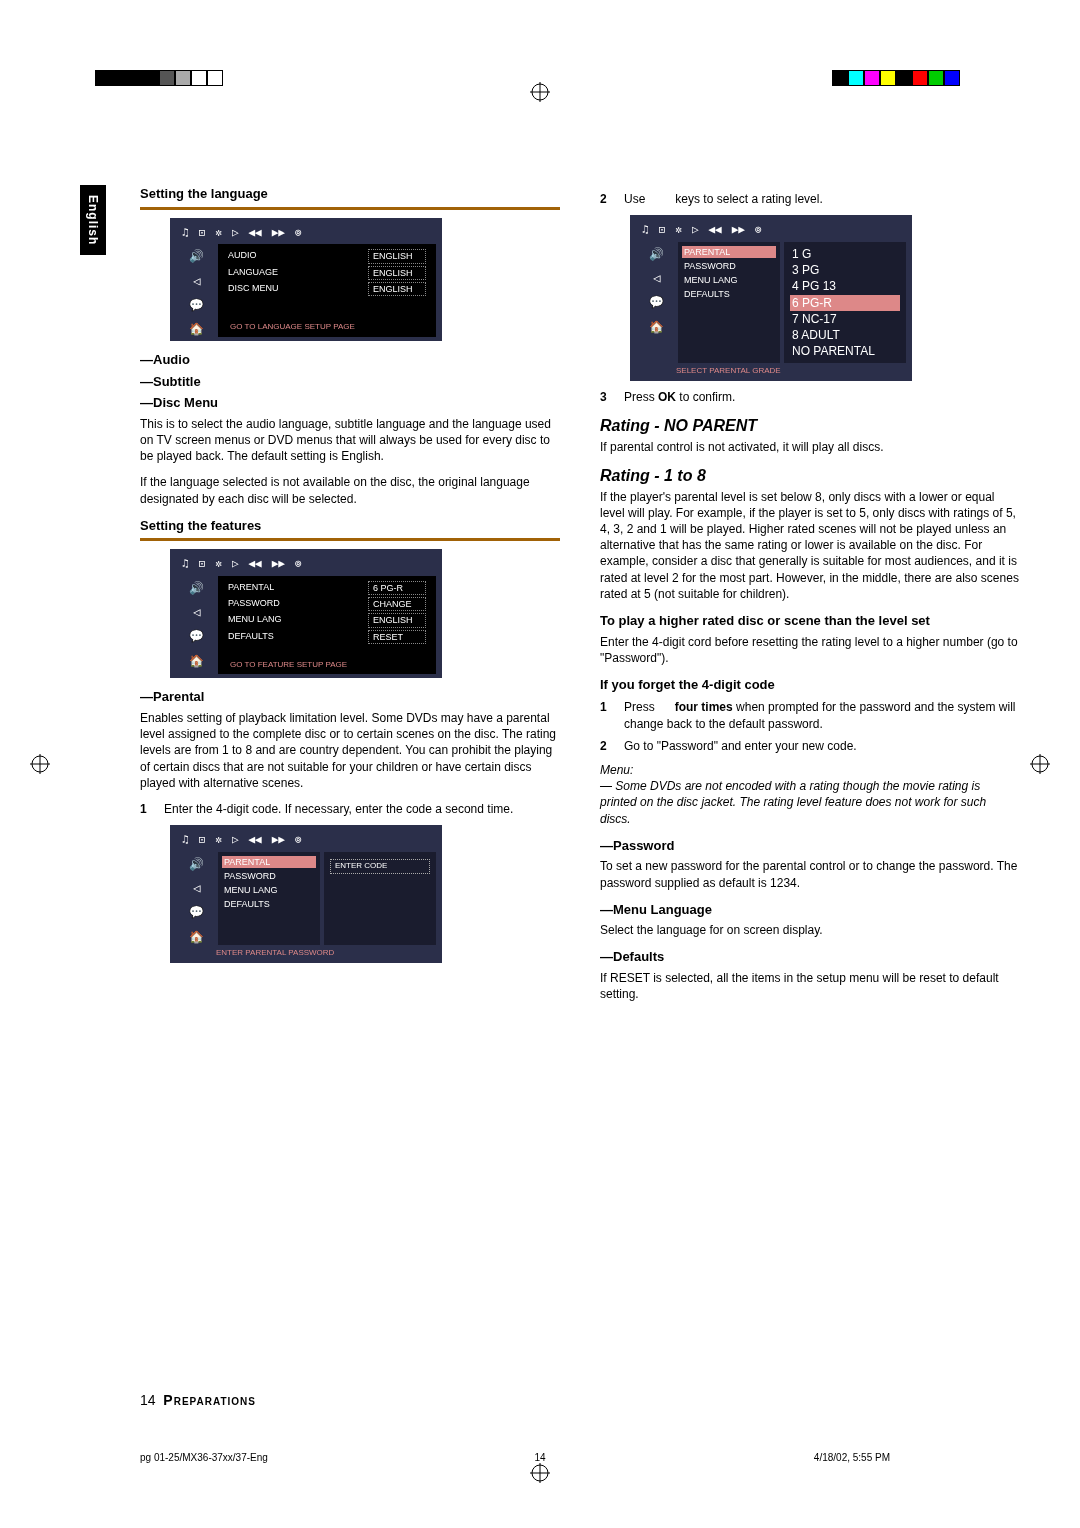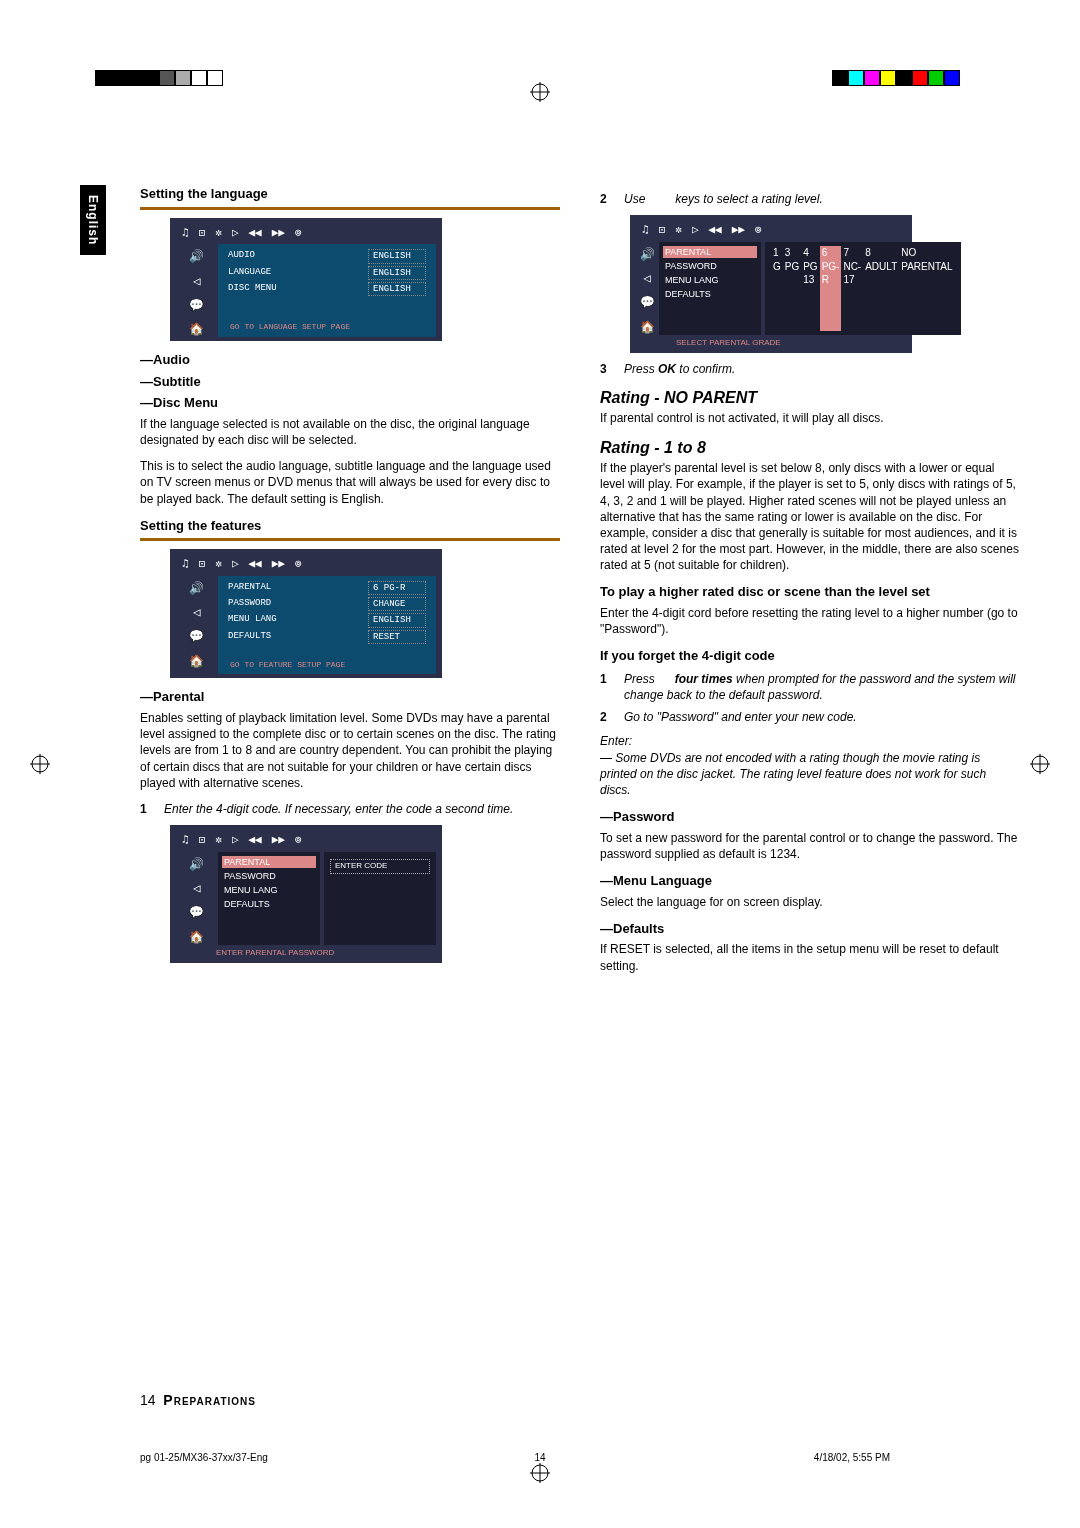--- a/index.html
+++ b/index.html
@@ -34,39 +34,39 @@
 .hi { font-weight: bold; font-style: italic; font-size: 16px; margin: 10px 0 2px 0; }
 .ni { font-style: italic; font-size: 12px; margin: 8px 0; line-height: 1.35; }
 p { margin: 0 0 10px 0; }
 
 .osd { background: #2b2f4a; padding: 6px 6px 4px 6px; margin: 8px 0 8px 30px; width: 260px; font-size: 9px; color: #fff; }
 .osd-top { display: flex; gap: 10px; padding: 2px 6px 4px 6px; }
 .osd-top span { color: #fff; font-size: 11px; font-family: monospace; }
 .osd-row { display: flex; }
 .osd-left { width: 34px; padding: 4px 4px 0 4px; display: flex; flex-direction: column; gap: 8px; align-items: center; }
 .osd-left span { font-family: monospace; font-size: 12px; color: #fff; }
-.osd-mid { background: #0c4a6e; padding: 4px 6px; flex: 1; font-family: Liberation Mono, monospace; }
+.osd-mid { background: #000000; padding: 4px 6px; flex: 1; }
 .osd-item { display: flex; justify-content: space-between; padding: 1px 4px; }
 .osd-item .lab { color: #fff; font-size: 9px; }
 .osd-item .val { color: #fff; font-size: 9px; border: 1px dotted #888; padding: 0 4px; min-width: 48px; text-align: left; }
 .osd-foot { font-size: 8px; color: #d88; padding: 3px 6px 0 6px; }
 
 .osd2 { background: #2b2f4a; padding: 6px 6px 4px 6px; margin: 8px 0 8px 30px; width: 270px; font-size: 9px; color: #fff; }
-.ratings { display: flex; font-size: 10px; }
+.ratings { display: flex; flex-direction: column; font-size: 12px; }
 .ratings span { padding: 0 2px; }
 .ratings span.sel { background: #d88; }
 .osd-split { display: flex; gap: 4px; }
 .osd-col1 { background: #1a1c2e; padding: 4px 6px; width: 90px; display: flex; flex-direction: column; gap: 2px; }
 .osd-col1 span { font-size: 9px; }
 .osd-col1 span.sel { background: #d88; padding: 0 2px; margin: 0 -2px; }
 .osd-col2 { background: #1a1c2e; padding: 4px 6px; flex: 1; }
 
 .step { display: flex; gap: 10px; margin: 6px 0; }
 .step .n { font-weight: bold; width: 14px; }
-.step .t { flex: 1; font-style: italic; }
+.step .t { flex: 1; }
 
 .footer { position: absolute; bottom: 120px; left: 140px; font-size: 14px; }
 .footer .pn { font-weight: normal; }
 .footer .sec { font-weight: bold; letter-spacing: 1px; font-variant: small-caps; }
 
 .printline { position: absolute; bottom: 65px; left: 140px; right: 140px; font-size: 10px; color: #000; }
 .printline .mid { position: absolute; left: 50%; transform: translateX(-50%); }
 .printline .right { position: absolute; right: 50px; }
 </style>
 </head>
@@ -156,22 +156,22 @@
               </div>
             <div style="height:22px"></div>
             <div class="osd-foot">GO TO LANGUAGE SETUP PAGE</div>
           </div>
         </div>
       </div>
 
       <div class="h2">—Audio</div>
       <div class="h2" style="margin-top:0">—Subtitle</div>
       <div class="h2" style="margin-top:0">—Disc Menu</div>
+      <p>This is to select the audio language, subtitle language and the language used on TV screen menus or DVD menus that will always be used for every disc to be played back. The default setting is English.</p>
       <p>If the language selected is not available on the disc, the original language designated by each disc will be selected.</p>
-      <p>This is to select the audio language, subtitle language and the language used on TV screen menus or DVD menus that will always be used for every disc to be played back. The default setting is English.</p>
 
       <div class="h1">Setting the features</div>
 
       <div class="osd">
         <div class="osd-top">
             <span>♫</span>
             <span>⊡</span>
             <span>✲</span>
             <span>▷</span>
             <span>◀◀</span>
@@ -311,21 +311,21 @@
       <div class="step">
         <div class="n">1</div>
         <div class="t"><span>Press </span>&nbsp;&nbsp;&nbsp;&nbsp;&nbsp;<b>four times</b><span> when prompted for the password and the system will change back to the default password.</span></div>
       </div>
       <div class="step">
         <div class="n">2</div>
         <div class="t">Go to "Password" and enter your new code.</div>
       </div>
 
       <div class="ni">
-        <span>Enter:</span><br>
+        <span>Menu:</span><br>
         <span>— Some DVDs are not encoded with a rating though the movie rating is printed on the disc jacket. The rating level feature does not work for such discs.</span>
       </div>
 
       <div class="h2">—Password</div>
       <p>To set a new password for the parental control or to change the password. The password supplied as default is 1234.</p>
 
       <div class="h2">—Menu Language</div>
       <p>Select the language for on screen display.</p>
 
       <div class="h2">—Defaults</div>

